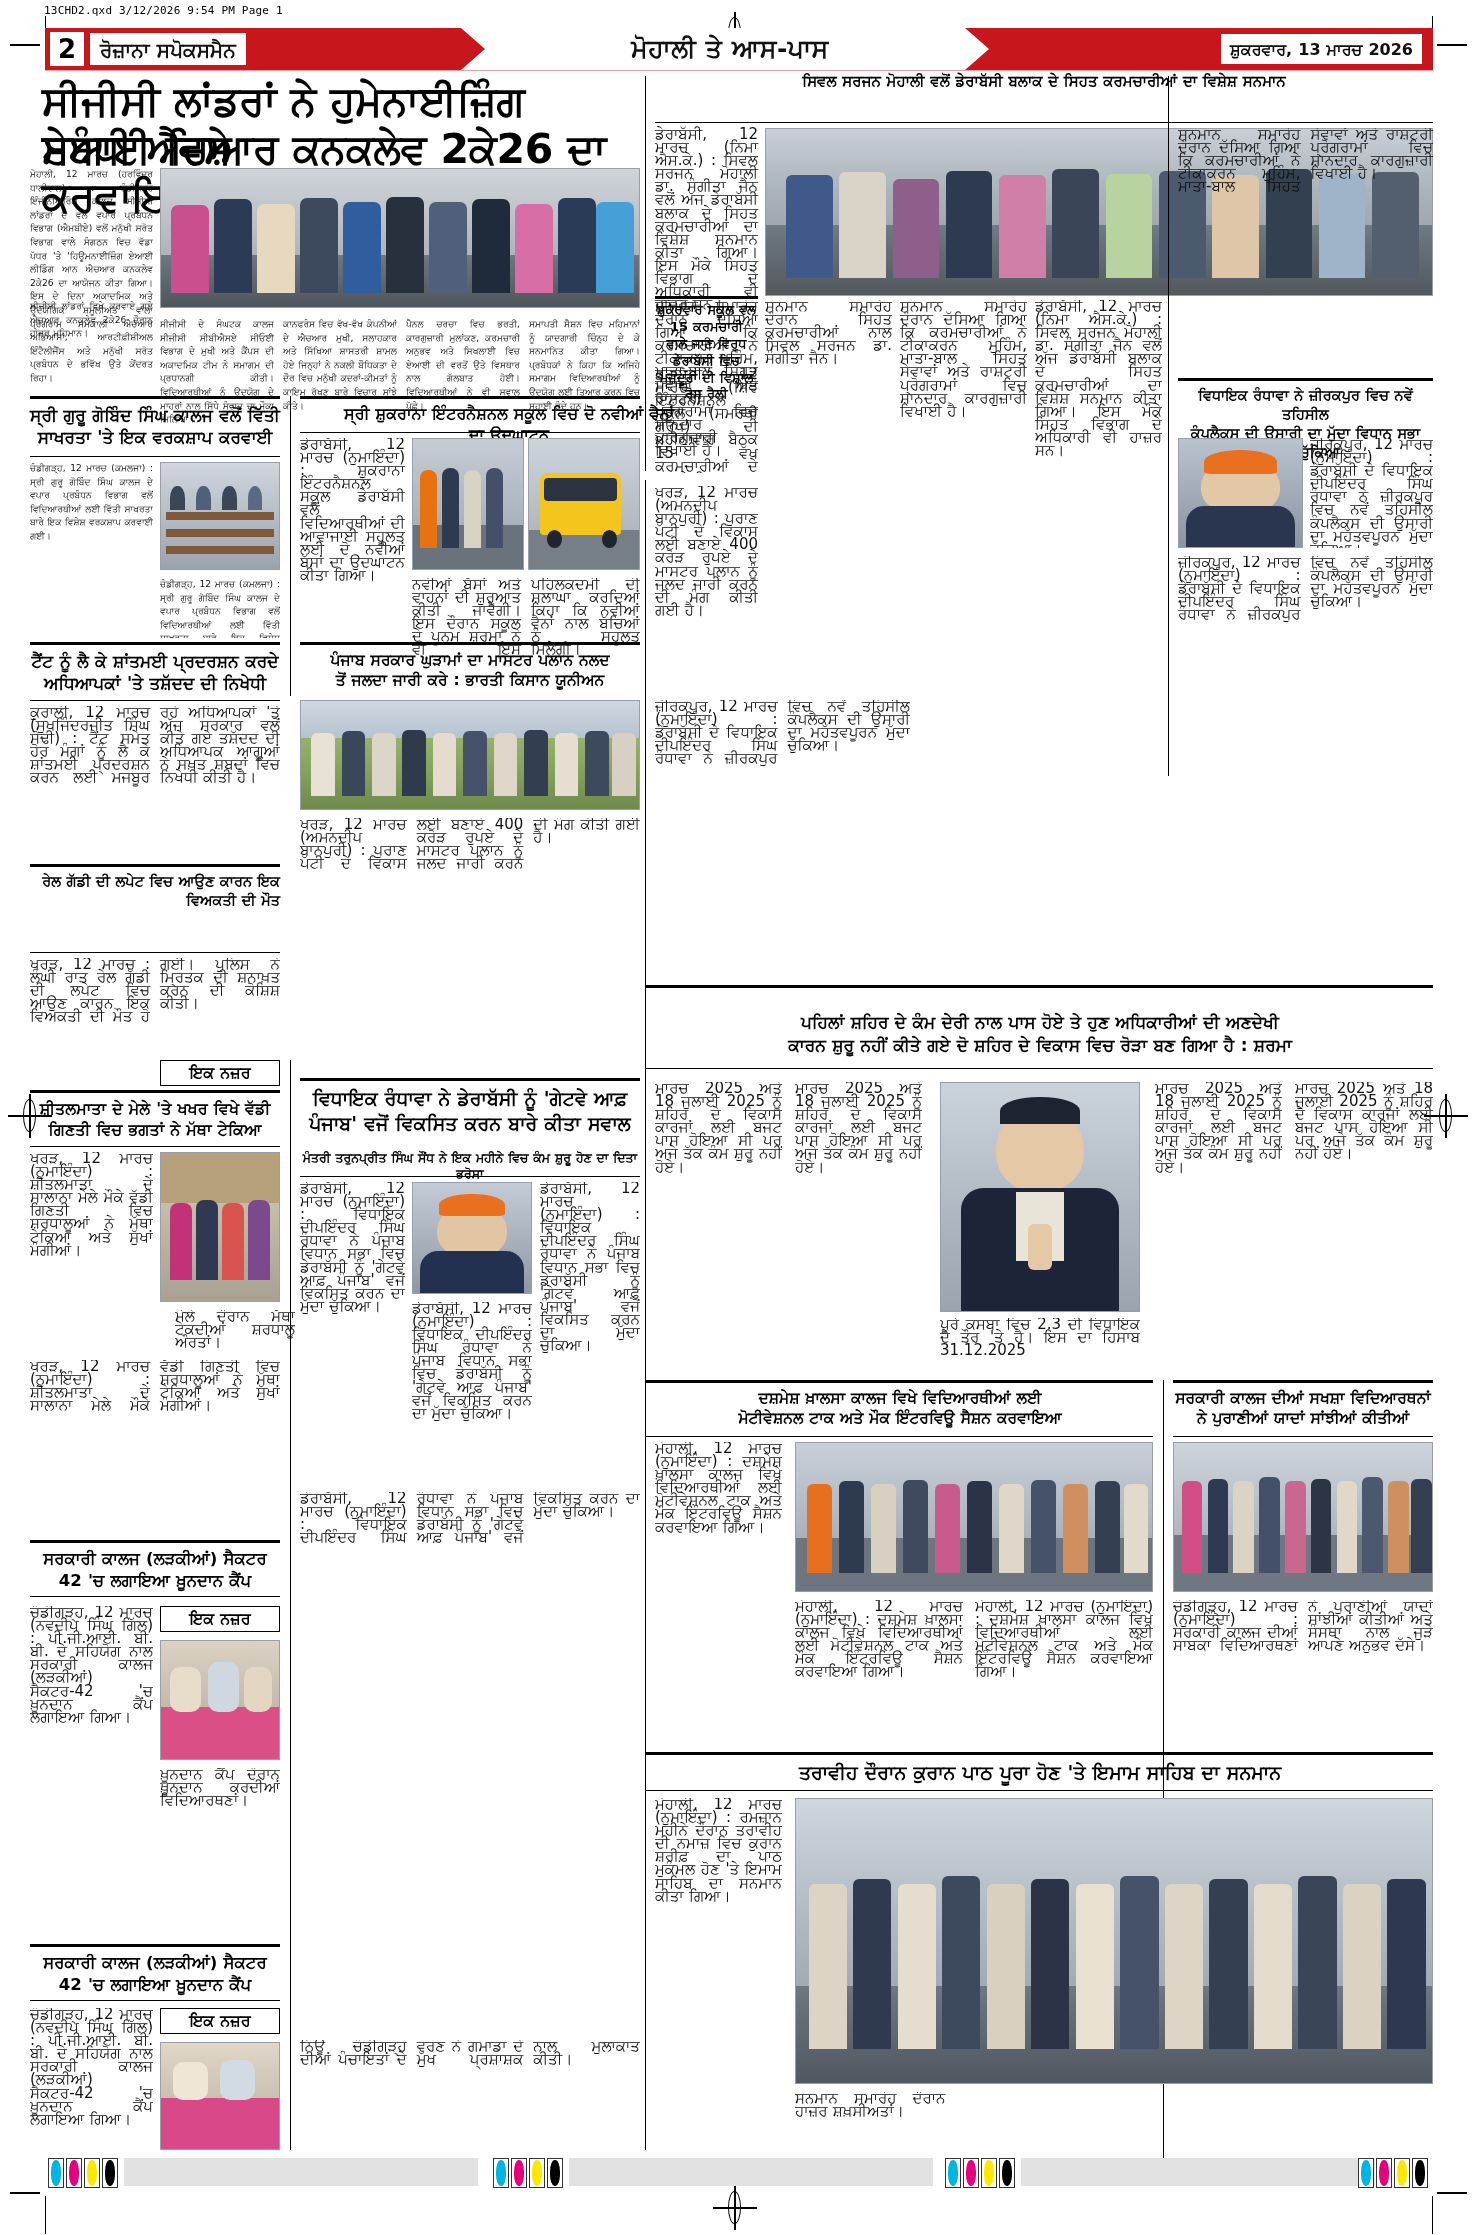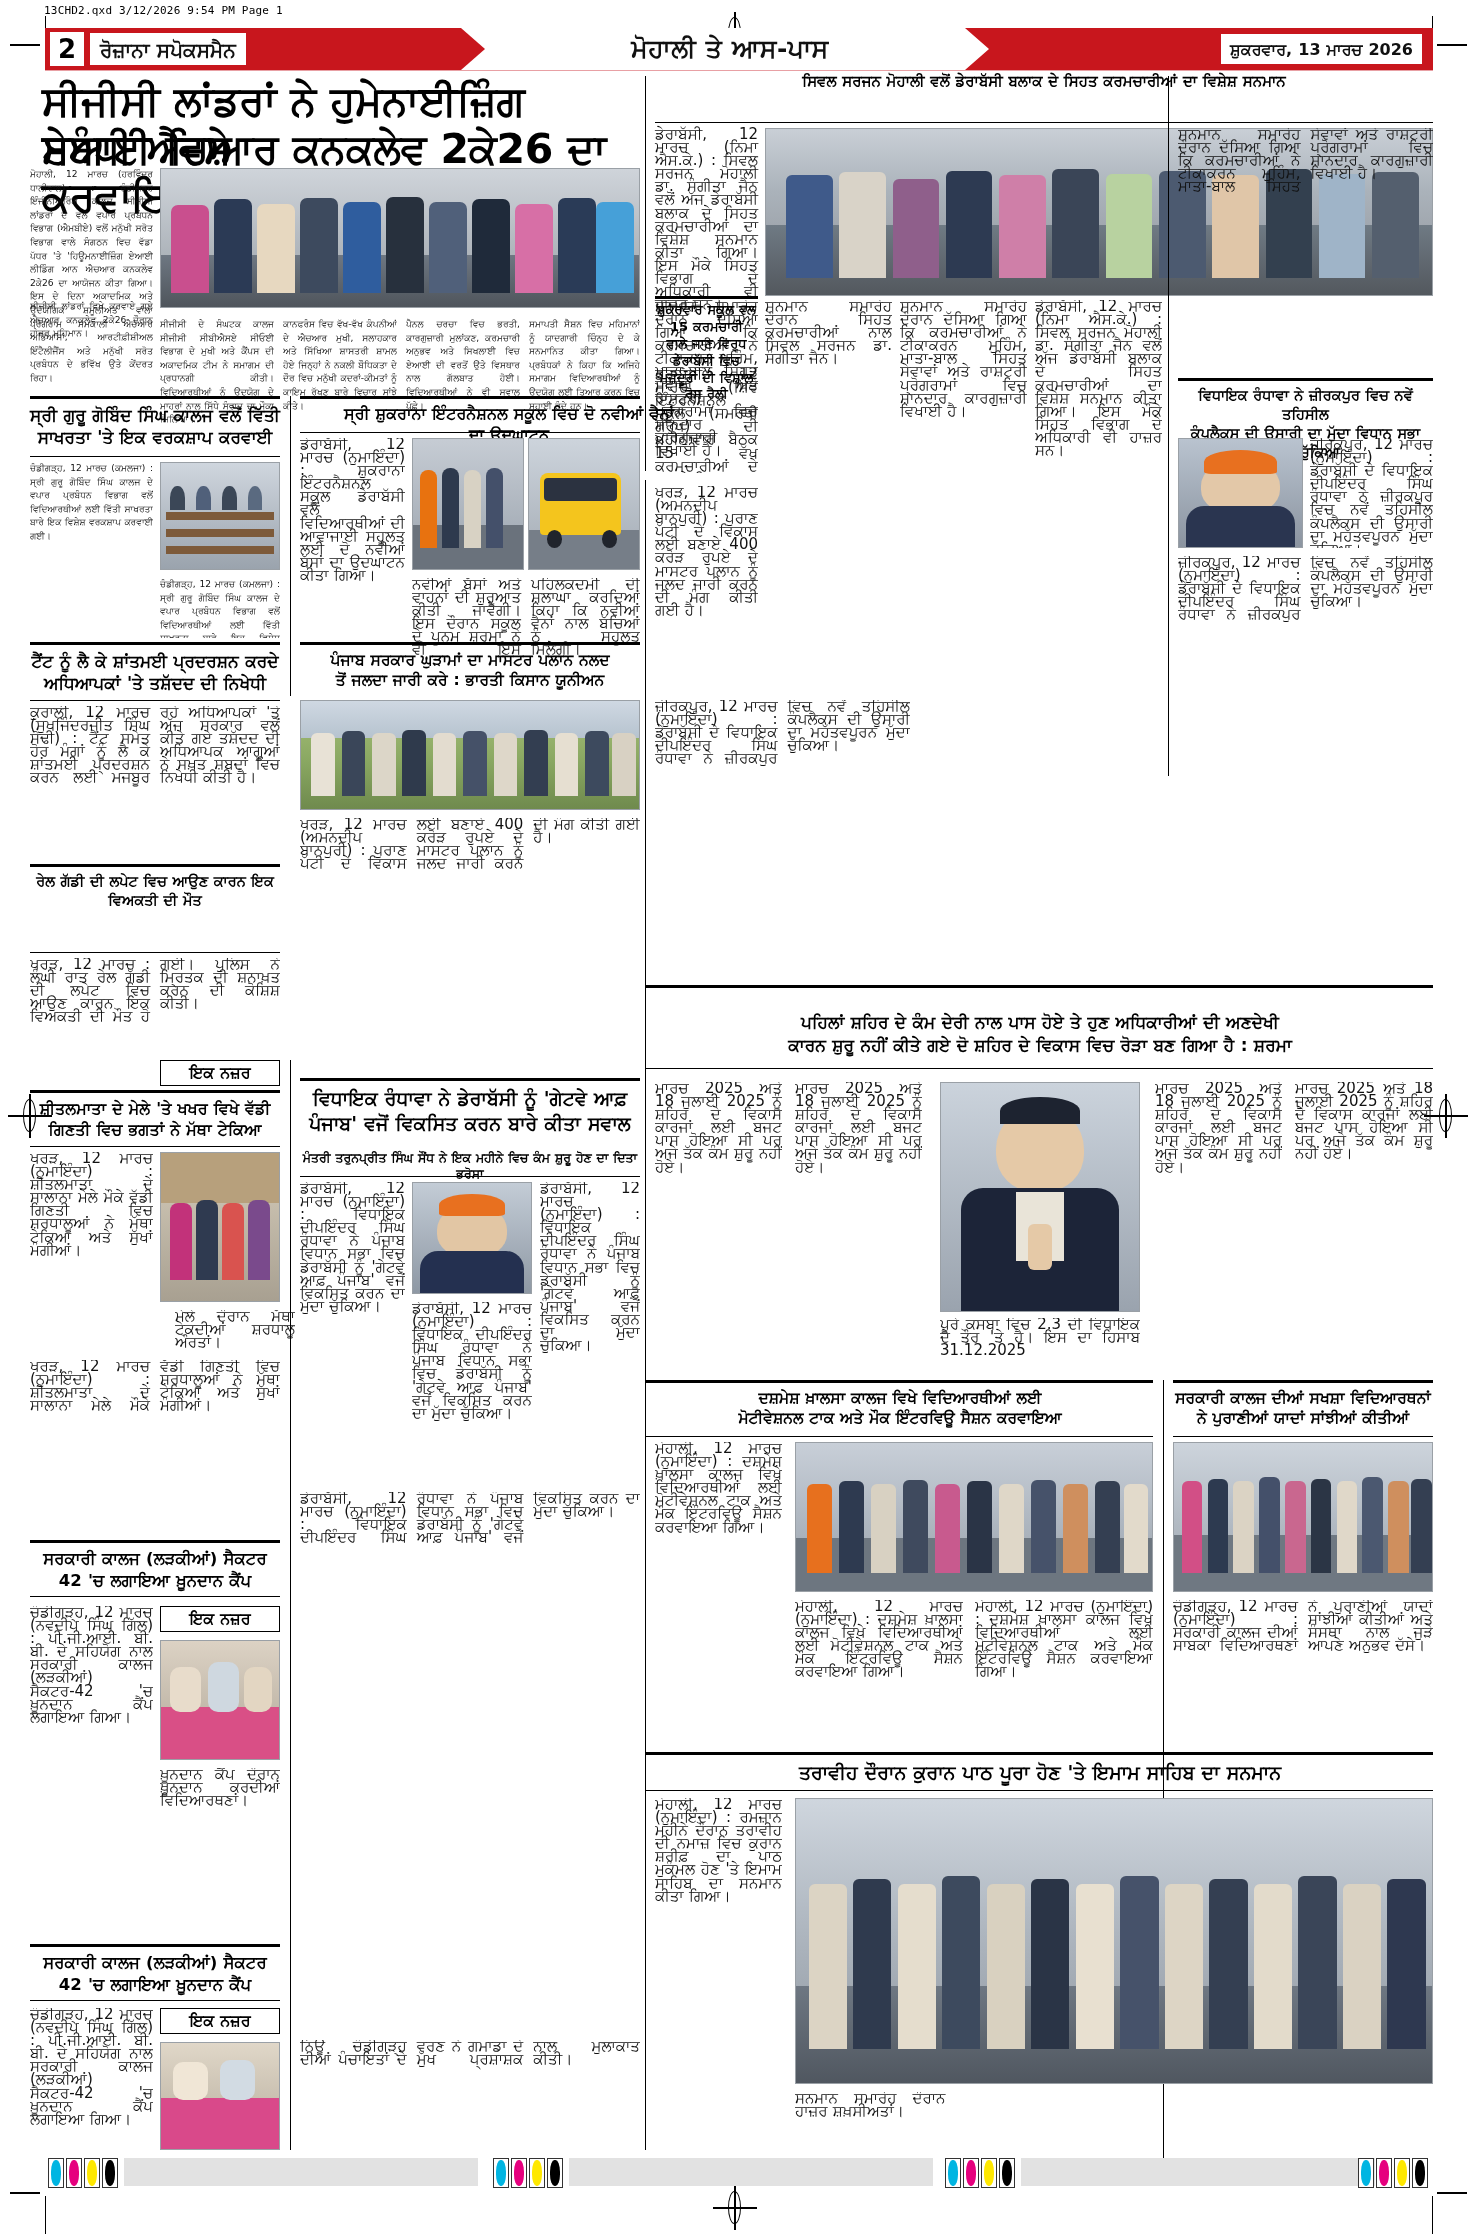--- a/index.html
+++ b/index.html
@@ -307,21 +307,21 @@
     <div style="position:absolute;left:48%;top:28%;width:7%;height:60%;background:#455168;border-radius:6px 6px 0 0;"></div>
     <div style="position:absolute;left:57%;top:30%;width:7%;height:58%;background:#ded7c9;border-radius:6px 6px 0 0;"></div>
     <div style="position:absolute;left:66%;top:27%;width:7%;height:61%;background:#333e51;border-radius:6px 6px 0 0;"></div>
     <div style="position:absolute;left:75%;top:30%;width:7%;height:58%;background:#e6dfd1;border-radius:6px 6px 0 0;"></div>
     <div style="position:absolute;left:84%;top:28%;width:7%;height:60%;background:#3d4a5e;border-radius:6px 6px 0 0;"></div>
     <div style="position:absolute;left:92%;top:30%;width:7%;height:58%;background:#d8d1c3;border-radius:6px 6px 0 0;"></div>
   </div>
   <div class="pbtxt body-col dense" style="position:absolute; left:300px; top:818px; width:340px; height:160px; overflow:hidden; column-count:3; column-gap:10px;">ਖਰੜ, 12 ਮਾਰਚ (ਅਮਨਦੀਪ ਬਾਨਪੁਰੀ) : ਪੁਰਾਣ ਪੱਟੀ ਦੇ ਵਿਕਾਸ ਲਈ ਬਣਾਏ 400 ਕਰੋੜ ਰੁਪਏ ਦੇ ਮਾਸਟਰ ਪਲਾਨ ਨੂੰ ਜਲਦ ਜਾਰੀ ਕਰਨ ਦੀ ਮੰਗ ਕੀਤੀ ਗਈ ਹੈ।</div>
 
   <div class="rule-thick" style="position:absolute; left:30px; top:864px; width:250px;"></div>
-  <div class="hl pbtxt" style="position:absolute; left:30px; top:872px; width:250px; font-size:14.5px; line-height:1.3;">ਰੇਲ ਗੱਡੀ ਦੀ ਲਪੇਟ ਵਿਚ ਆਉਣ ਕਾਰਨ ਇਕ ਵਿਅਕਤੀ ਦੀ ਮੌਤ</div>
+  <div class="hl pbtxt" style="position:absolute; left:30px; top:872px; width:250px; font-size:14.5px; line-height:1.3;text-align:right;">ਰੇਲ ਗੱਡੀ ਦੀ ਲਪੇਟ ਵਿਚ ਆਉਣ ਕਾਰਨ ਇਕ ਵਿਅਕਤੀ ਦੀ ਮੌਤ</div>
   <div class="rule-thin" style="position:absolute; left:30px; top:952px; width:250px;"></div>
   <div class="pbtxt body-col dense" style="position:absolute; left:30px; top:958px; width:250px; height:130px; overflow:hidden; column-count:2; column-gap:10px;">ਖਰੜ, 12 ਮਾਰਚ : ਲੰਘੀ ਰਾਤ ਰੇਲ ਗੱਡੀ ਦੀ ਲਪੇਟ ਵਿਚ ਆਉਣ ਕਾਰਨ ਇਕ ਵਿਅਕਤੀ ਦੀ ਮੌਤ ਹੋ ਗਈ। ਪੁਲਿਸ ਨੇ ਮ੍ਰਿਤਕ ਦੀ ਸ਼ਨਾਖ਼ਤ ਕਰਨ ਦੀ ਕੋਸ਼ਿਸ਼ ਕੀਤੀ।</div>
 
   <div class="rule-thick" style="position:absolute; left:30px; top:1090px; width:250px;"></div>
   <div class="hl pbtxt" style="position:absolute; left:30px; top:1098px; width:250px; font-size:16px; line-height:1.32;">
     <div>ਸ਼ੀਤਲਮਾਤਾ ਦੇ ਮੇਲੇ 'ਤੇ ਖਖਰ ਵਿਖੇ ਵੱਡੀ</div>
     <div>ਗਿਣਤੀ ਵਿਚ ਭਗਤਾਂ ਨੇ ਮੱਥਾ ਟੇਕਿਆ</div>
   </div>
   <div class="rule-thin" style="position:absolute; left:30px; top:1146px; width:250px;"></div>
   <div class="photo" style="left:160px; top:1152px; width:120px; height:150px;">

